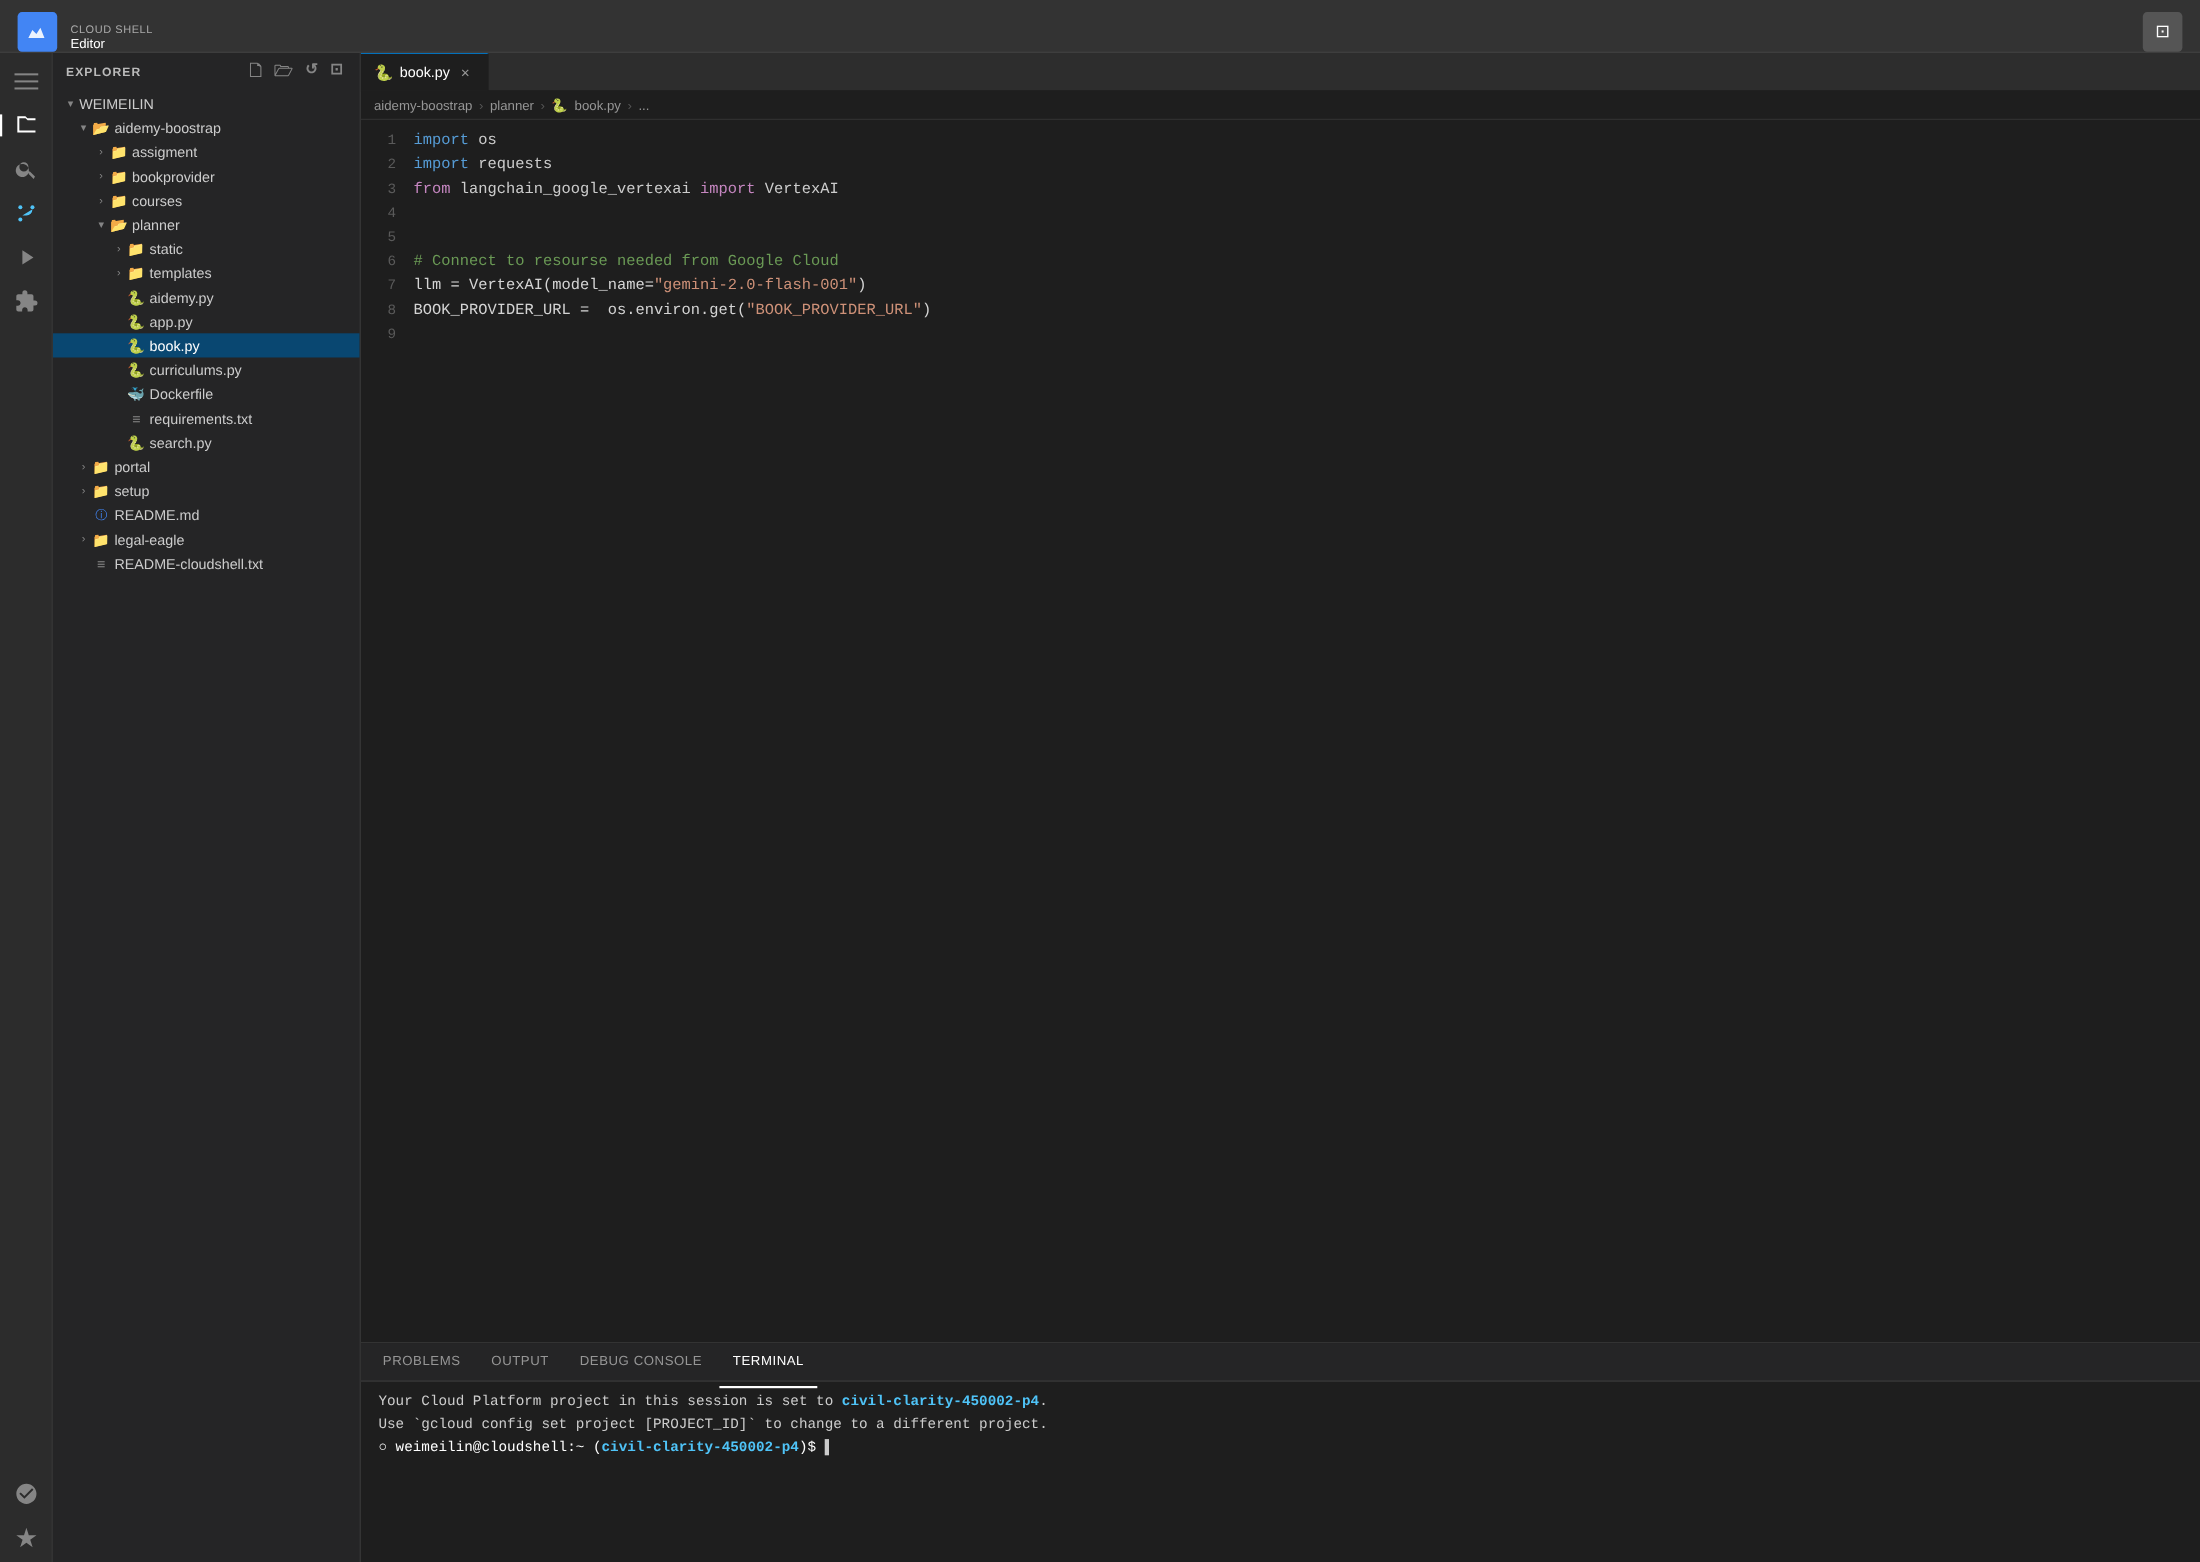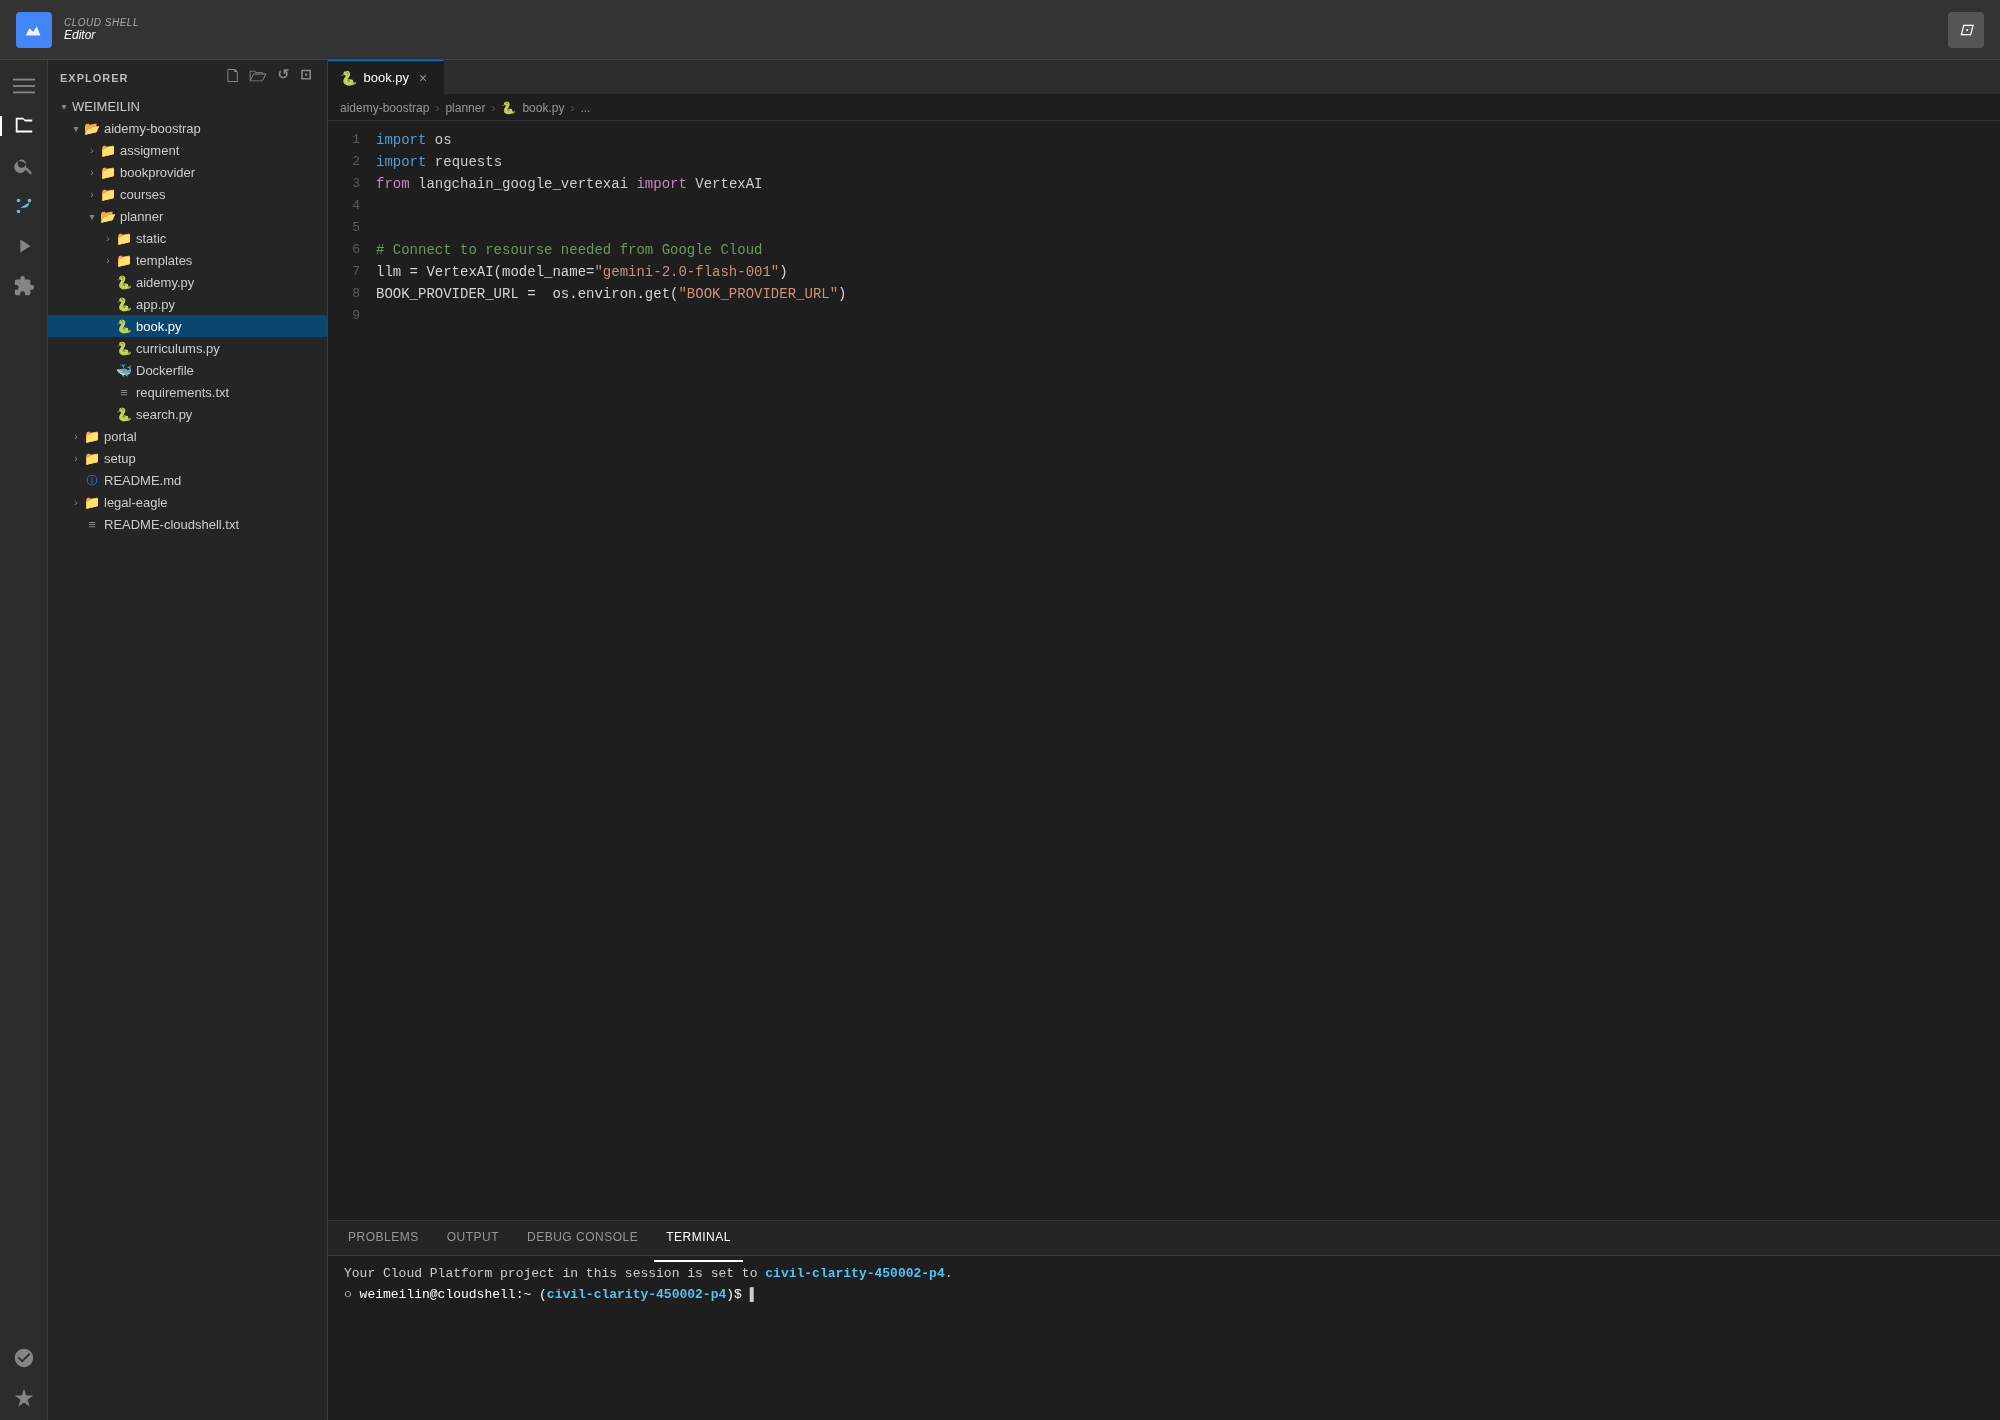--- a/index.html
+++ b/index.html
@@ -9,28 +9,27 @@
       color: #cccccc;
       width: 2000px;
       height: 1420px;
       overflow: hidden;
       display: flex;
       flex-direction: column;
     }
 
     
     .top-bar {
-      height: 60px;
+      height: 48px;
       background: #333333;
       display: flex;
-      align-items: center;
+      align-items: flex-end;
       padding: 0 16px;
       border-bottom: 1px solid #444;
       flex-shrink: 0;
-      font-style: italic;
     }
     .top-bar-logo {
       width: 36px;
       height: 36px;
       background: #4285f4;
       border-radius: 4px;
       display: flex;
       align-items: center;
       justify-content: center;
       margin-right: 12px;
@@ -635,18 +634,19 @@
 
     <div class="bottom-panel">
       <div class="panel-tabs">
         <div class="panel-tab">PROBLEMS</div>
         <div class="panel-tab">OUTPUT</div>
         <div class="panel-tab">DEBUG CONSOLE</div>
         <div class="panel-tab active">TERMINAL</div>
       </div>
       <div class="panel-content">
         <span class="terminal-line">Your Cloud Platform project in this session is set to <span class="terminal-project terminal-bold">civil-clarity-450002-p4</span>.</span>
+        <span class="terminal-line">Use `gcloud config set project [PROJECT_ID]` to change to a different project.</span>
         <span class="terminal-line"><span class="terminal-prompt">○ weimeilin@cloudshell:~ (</span><span class="terminal-project terminal-bold">civil-clarity-450002-p4</span><span class="terminal-prompt">)$ </span>▌</span>
       </div>
     </div>
 
   </div>
 </div>
 
 </body></html>

